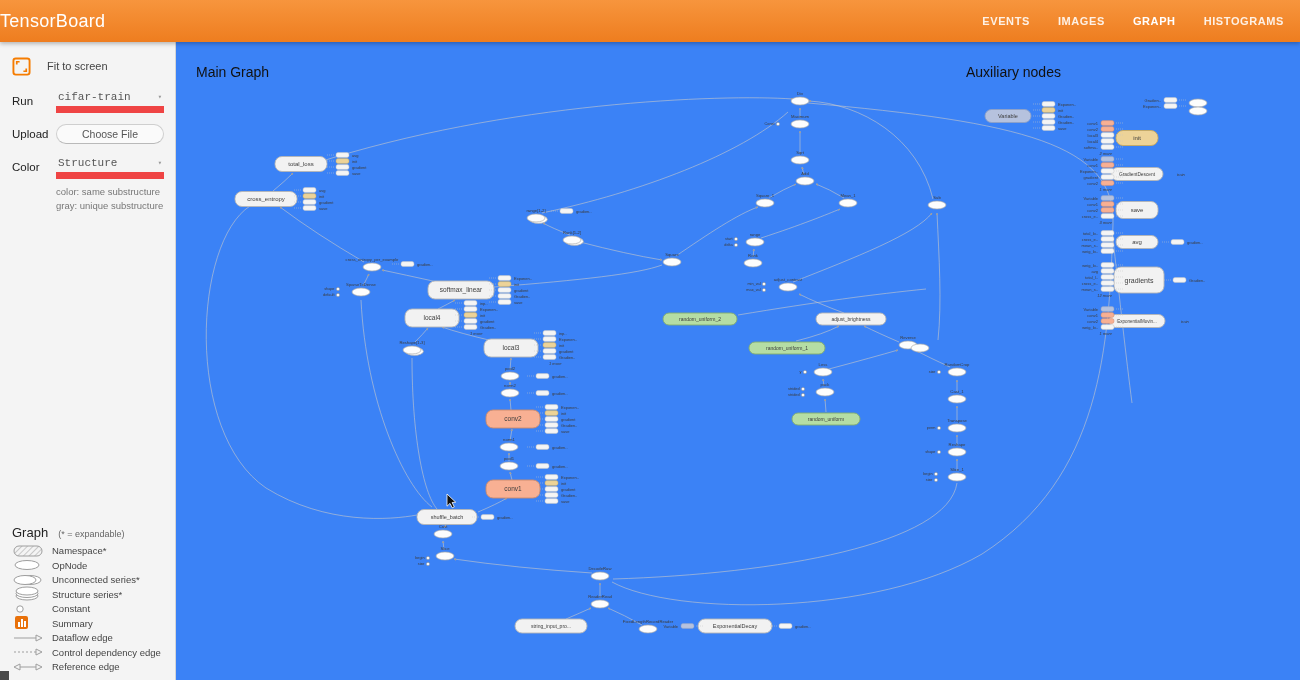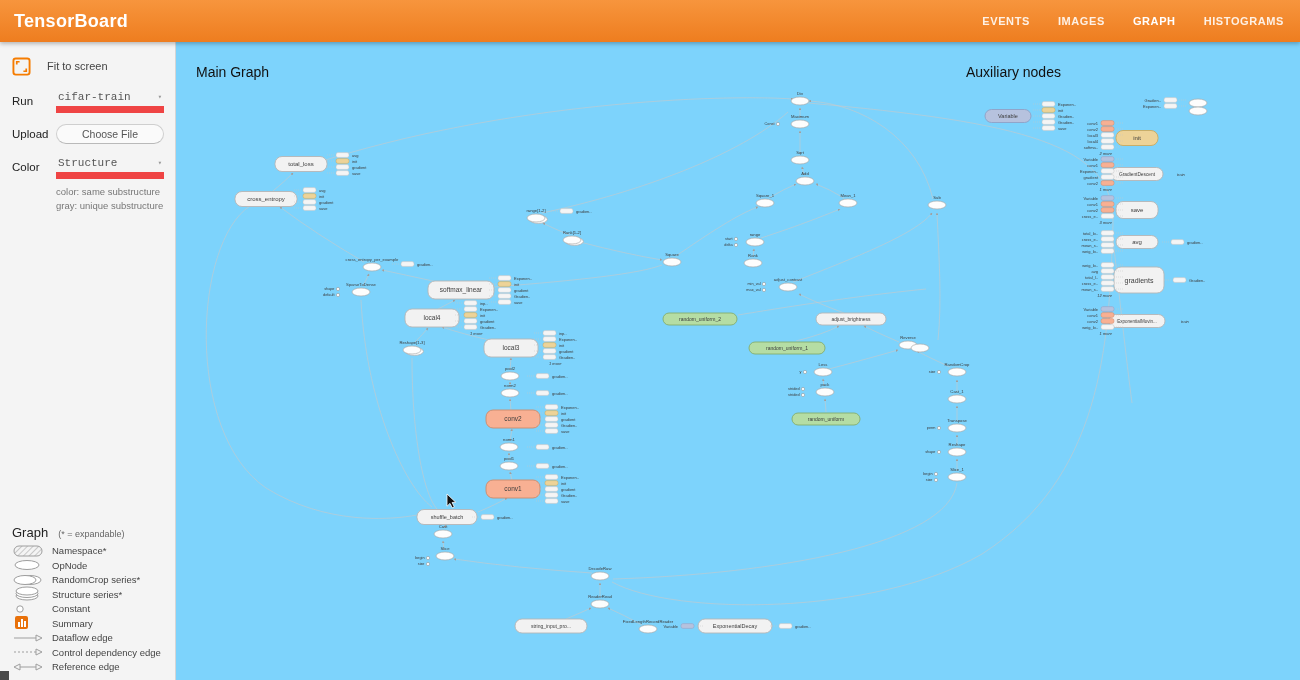--- a/index.html
+++ b/index.html
@@ -4,21 +4,21 @@
 <style>
   * { box-sizing: border-box; margin: 0; padding: 0; }
   html,body { width:1300px; height:680px; overflow:hidden;
     font-family:"Liberation Sans", sans-serif; background:#fff; }
 
   
   .header { position:absolute; left:0; top:0; width:1300px; height:42px;
     background:linear-gradient(180deg,#f7953d 0%,#ee7d1f 100%);
     display:flex; align-items:center; justify-content:space-between;
     box-shadow:0 2px 4px rgba(0,0,0,.25); z-index:10; }
-  .header-title { color:#fff; font-size:18px; font-weight:bold; padding-left:14px; letter-spacing:.3px; }
+  .header-title { color:#fff; font-size:18px; font-weight:normal; letter-spacing:.3px; }
   .nav { display:flex; gap:28px; padding-right:16px;text-align:right; }
   .nav-item { color:rgba(255,255,255,.88); font-size:11px; font-weight:bold;
     letter-spacing:.6px; cursor:pointer; }
   .nav-item.active { color:#fff; }
 
   
   .sidebar { position:absolute; left:0; top:42px; width:176px; height:638px;
     background:#f4f4f4; border-right:1px solid #d5d5d5; font-size:11px; color:#333; }
   .sb-row { display:flex; align-items:center; padding:0 0 0 12px; }
   .fit-row { margin-top:12px; height:24px; }
@@ -38,21 +38,21 @@
   .legend-head { display:flex; align-items:baseline; padding-left:12px; margin-bottom:4px; }
   .legend-title { font-size:13px; color:#222; margin-right:10px; }
   .legend-note { font-size:9px; color:#666; }
   .legend-item { display:flex; align-items:center; height:14.5px; padding-left:12px; }
   .legend-glyph { width:40px; display:flex; align-items:center; }
   .legend-label { font-size:9.5px; color:#444; }
 
   .corner-chip { position:absolute; left:0; bottom:0; width:9px; height:9px; background:#4a4a4a; }
 
   
-  .main { position:absolute; left:176px; top:42px; width:1124px; height:638px; background:#7dd3fc; }
+  .main { position:absolute; left:176px; top:42px; width:1124px; height:638px; background:#3b82f6; }
   .main-title { position:absolute; left:20px; top:22px; font-size:14px; color:#111; }
   .aux-title { position:absolute; left:790px; top:22px; font-size:14px; color:#111; }
   svg.graph { position:absolute; left:0; top:0; }
   svg.graph text { font-family:"Liberation Sans", sans-serif; fill:#3c3c3c; }
   .edge { fill:none; stroke:#c9c9c9; stroke-width:.6; }
 </style>
 </head>
 <body>
 
 <div class="header">
@@ -124,21 +124,21 @@
           </span>
           <span class="legend-label">OpNode</span>
         </div>
         <div class="legend-item">
           <span class="legend-glyph">
             <svg width="36" height="14">
               <ellipse cx="18" cy="7" rx="11" ry="4.5" fill="#fff" stroke="#9e9e9e"></ellipse>
               <ellipse cx="13" cy="7" rx="11" ry="4.5" fill="#fff" stroke="#9e9e9e"></ellipse>
             </svg>
           </span>
-          <span class="legend-label">RandomCrop series*</span>
+          <span class="legend-label">Unconnected series*</span>
         </div>
         <div class="legend-item">
           <span class="legend-glyph">
             <svg width="36" height="16">
               <ellipse cx="15" cy="10" rx="11" ry="4" fill="#fff" stroke="#9e9e9e"></ellipse>
               <ellipse cx="15" cy="7.5" rx="11" ry="4" fill="#fff" stroke="#9e9e9e"></ellipse>
               <ellipse cx="15" cy="5" rx="11" ry="4" fill="#fff" stroke="#9e9e9e"></ellipse>
             </svg>
           </span>
           <span class="legend-label">Structure series*</span>

